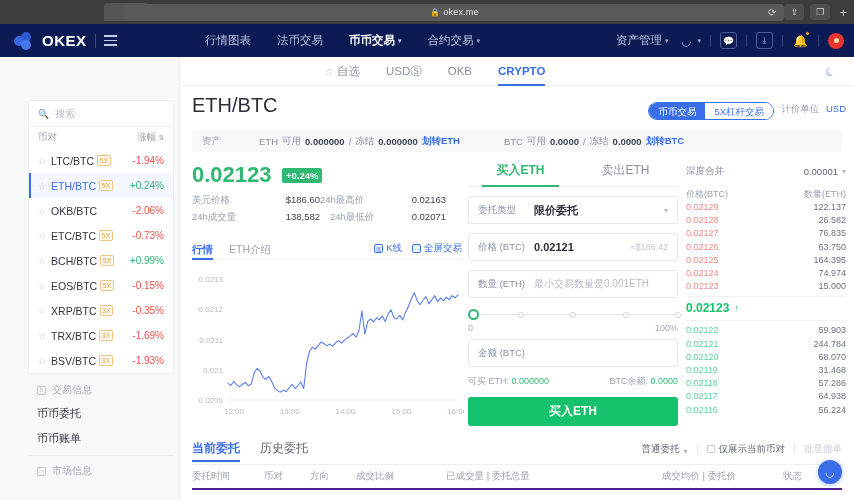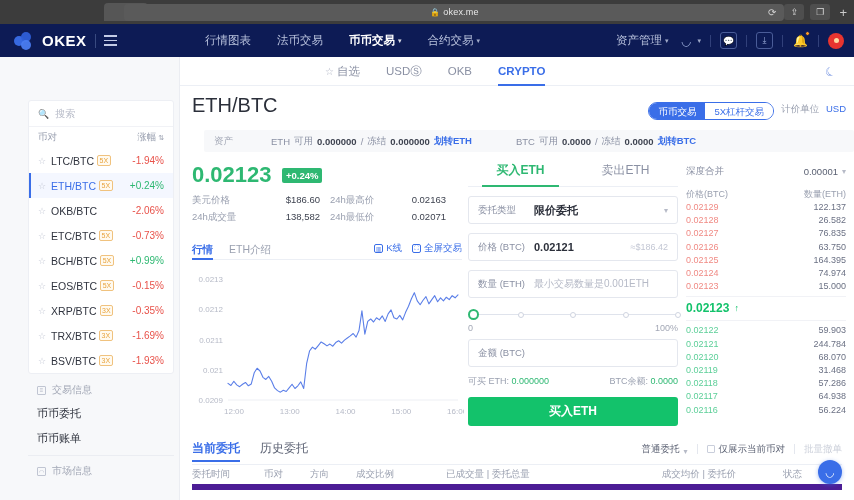--- a/index.html
+++ b/index.html
@@ -189,21 +189,21 @@
   }
   .mode-btn {
     font-size: 9.5px; padding: 0 9px; line-height: 18px; cursor: pointer;
     color: #3a6ee8; background: #fff;
   }
   .mode-btn.active { background: #3a6ee8; color: #fff; }
   .unit-wrap { position: absolute; right: 8px; top: 17px; font-size: 9.5px; color: #9aa0b0; }
   .unit-val { color: #3a6ee8; margin-left: 4px; }
 
   .asset-bar {
-    position: absolute; left: 24px; top: 44px; width: 650px; height: 22px;
+    position: absolute; left: 12px; top: 44px; width: 650px; height: 22px;
     background: #f7f8fa; border-radius: 2px; display: flex; align-items: center;
     font-size: 9.5px; color: #8a90a3; padding: 0 10px; gap: 10px;
   }
   .asset-lbl { color: #a3a8b6; }
   .asset-grp { display: flex; align-items: center; gap: 4px; }
   .asset-strong { color: #3e4350; font-weight: 700; }
   .asset-link { color: #3a6ee8; font-weight: 700; cursor: pointer; }
 
   
   .price-block { position: absolute; left: 12px; top: 76px; width: 268px; }
@@ -296,21 +296,21 @@
   .o-tab.active { color: #3a6ee8; font-weight: 700; }
   .o-tab.active::after { content:""; position:absolute; left:0; right:0; bottom:0; height:2px; background:#3a6ee8; }
   .o-right { margin-left: auto; display: flex; align-items: center; gap: 9px; }
   .o-sel { font-size: 9.5px; color: #5a6072; display:flex; align-items:flex-end; gap:4px; cursor:pointer;}
   .o-sep { width:1px; height:10px; background:#e4e7ee; }
   .o-chk { font-size: 9.5px; color: #5a6072; display: flex; align-items: center; gap: 4px; cursor: pointer; }
   .chkbox { width: 8px; height: 8px; border: 1px solid #c9cedb; border-radius: 1px; }
   .o-dis { font-size: 9.5px; color: #ccd0da; }
   .o-head {
     display: flex; align-items: center; height: 26px; border-top: 1px solid #eceff5;
-    border-bottom: 6px solid #4c1d95; font-size: 9.5px; color: #9aa0b0; margin-top: 2px;
+    border-bottom: 2px solid #4c1d95; font-size: 9.5px; color: #9aa0b0; margin-top: 2px;
   }
   .oh { flex: none; }
 
   .fab {
     position: absolute; right: 12px; bottom: 16px; width: 24px; height: 24px;
     border-radius: 50%; background: #3a6ee8; color: #fff;
     display: flex; align-items: center; justify-content: center; font-size: 11px;
     box-shadow: 0 1px 4px rgba(58,110,232,.45); cursor: pointer;
   }
 
@@ -549,21 +549,21 @@
         <span class="asset-link">划转BTC</span>
       </span>
     </div>
 
     <div class="price-block">
       <span class="big-price">0.02123</span>
       <span class="chg-badge">+0.24%</span>
       <div class="stats">
         <span class="stat-k">美元价格</span>
         <span class="stat-v">$186.60</span>
-        <span class="stat-k" style="padding-left:10px;">24h最高价</span>
+        <span class="stat-k" style="padding-left:0;">24h最高价</span>
         <span class="stat-v">0.02163</span>
         <span class="stat-k">24h成交量</span>
         <span class="stat-v">138,582</span>
         <span class="stat-k" style="padding-left:10px;">24h最低价</span>
         <span class="stat-v">0.02071</span>
       </div>
     </div>
 
     <div class="chart-tabs">
       <div class="ctab active">行情</div>

